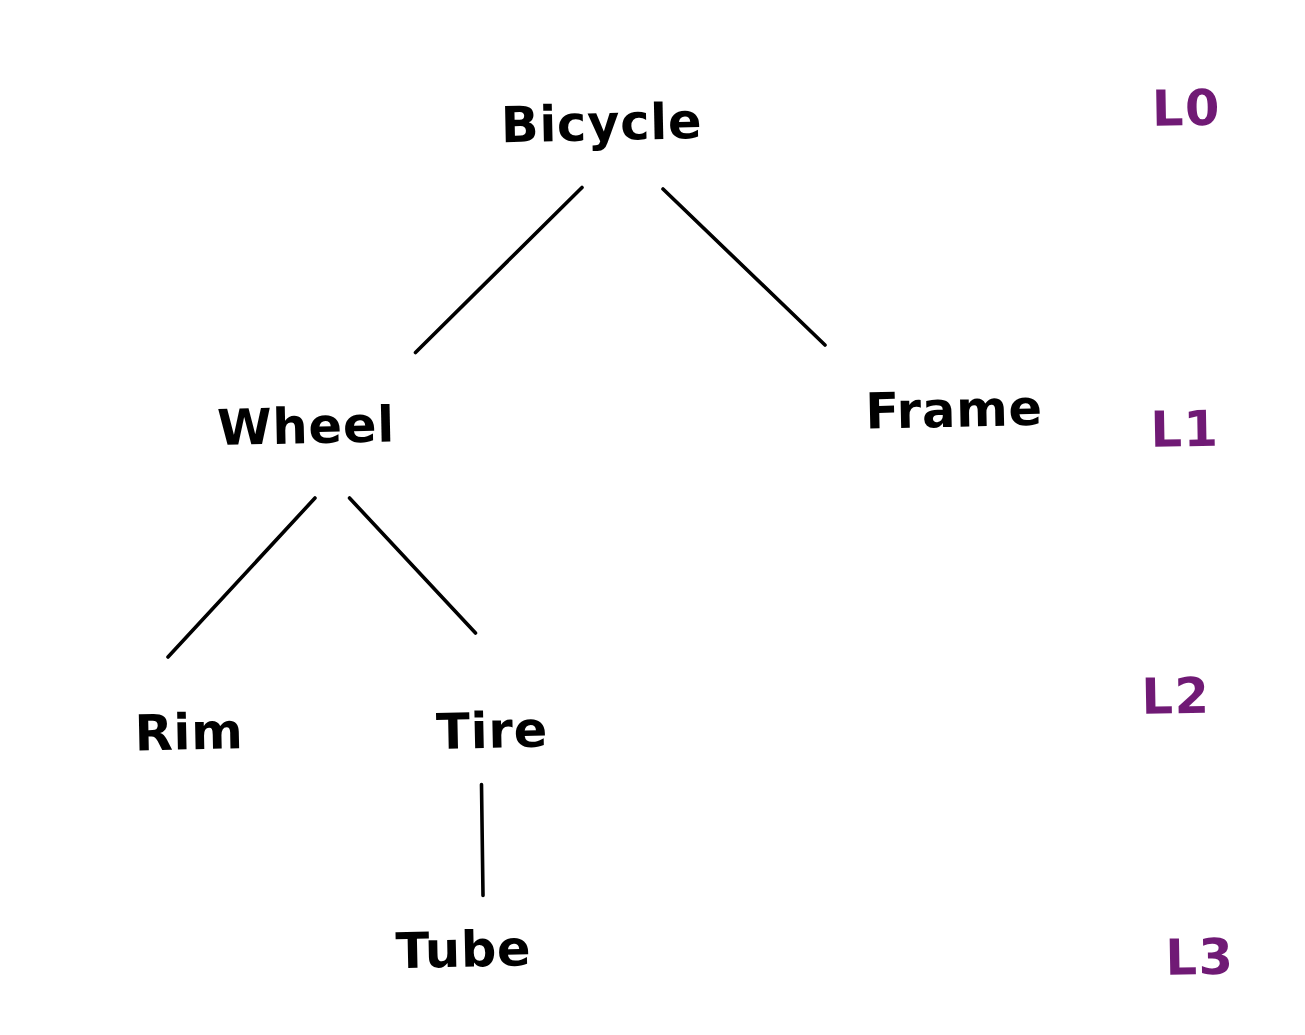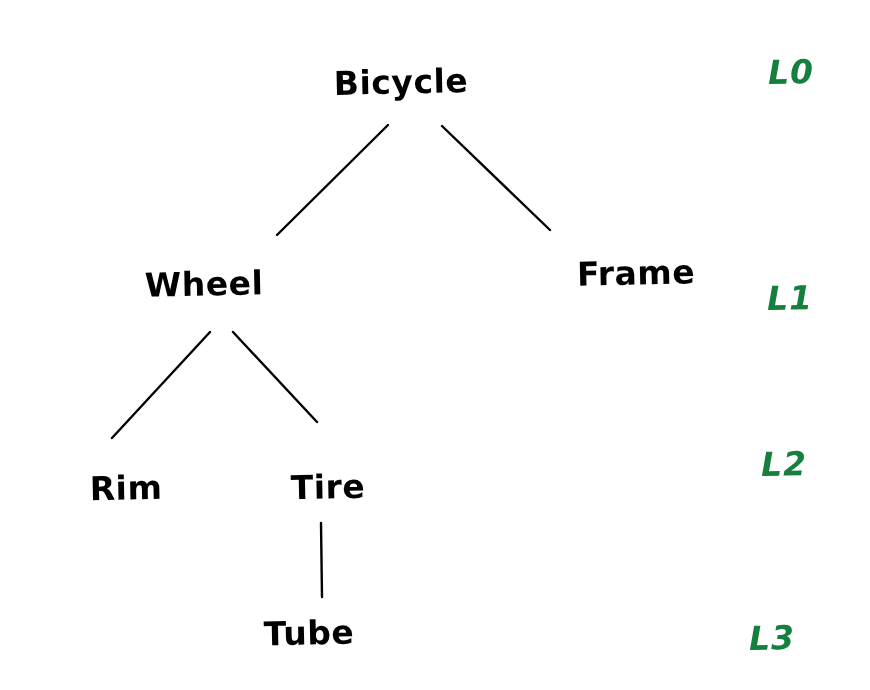--- a/index.html
+++ b/index.html
@@ -34,22 +34,21 @@
     font-weight: bold;
     color: #000000;
     white-space: nowrap;
     letter-spacing: 0.5px;
   }
   .level-label {
     position: absolute;
     transform: translate(-50%, -50%) rotate(-1deg);
     font-size: 33px;
     font-weight: bold;
-    font-style: italic;
-    color: #15803d;
+    color: #701a75;
     white-space: nowrap;
     letter-spacing: 1px;
   }
 </style>
 </head>
 <body>
 
 <div id="canvas">
   <svg id="edges-svg" xmlns="http://www.w3.org/2000/svg">
       <line x1="388" y1="125" x2="277" y2="235"></line>
@@ -61,17 +60,17 @@
   <div id="nodes-layer">
       <div class="node-label" style="left: 401px; top: 82px;">Bicycle</div>
       <div class="node-label" style="left: 204px; top: 284px;">Wheel</div>
       <div class="node-label" style="left: 636px; top: 273px;">Frame</div>
       <div class="node-label" style="left: 126px; top: 488px;">Rim</div>
       <div class="node-label" style="left: 328px; top: 487px;">Tire</div>
       <div class="node-label" style="left: 309px; top: 633px;">Tube</div>
     </div>
   <div id="levels-layer">
       <div class="level-label" style="left: 791px; top: 72px;">L0</div>
-      <div class="level-label" style="left: 790px; top: 298px;">L1</div>
+      <div class="level-label" style="left: 790px; top: 286px;">L1</div>
       <div class="level-label" style="left: 784px; top: 464px;">L2</div>
-      <div class="level-label" style="left: 772px; top: 638px;">L3</div>
+      <div class="level-label" style="left: 800px; top: 638px;">L3</div>
     </div>
 </div>
 
 </body></html>

